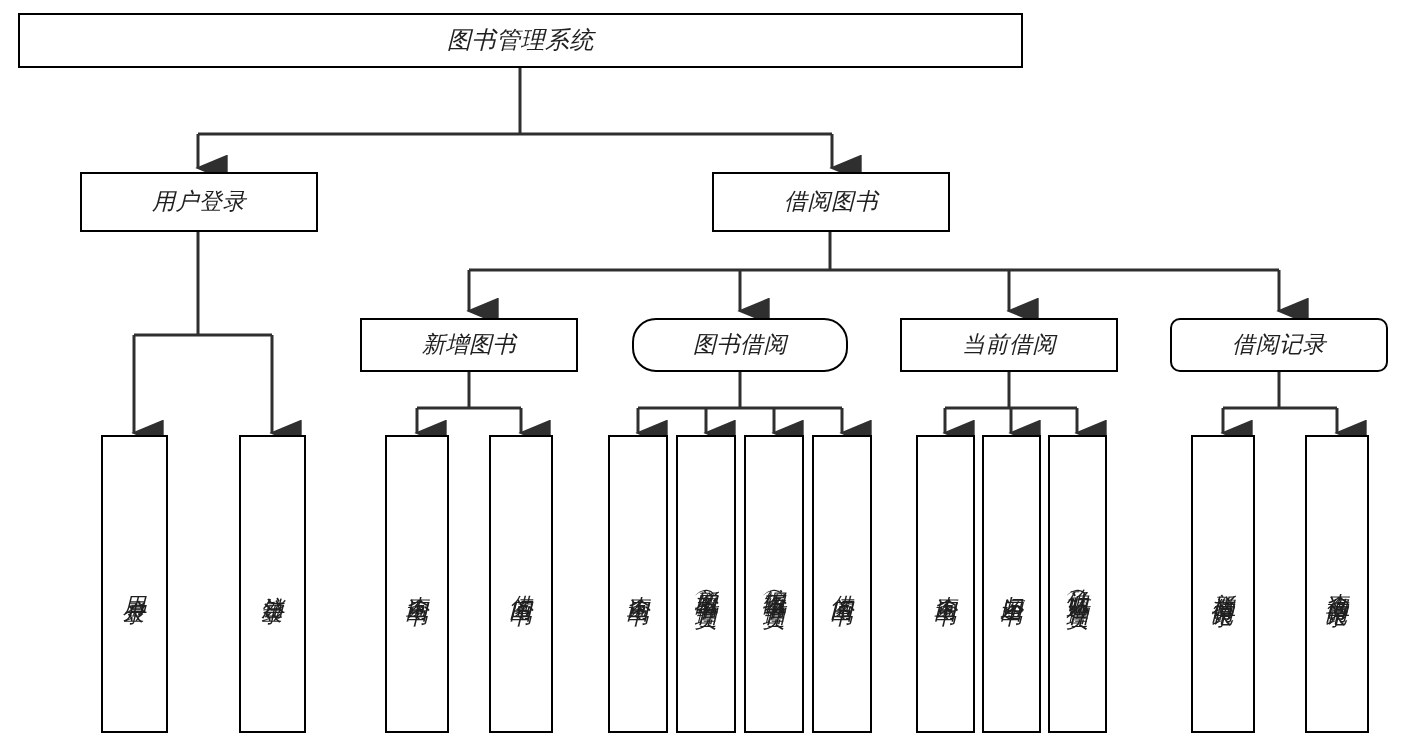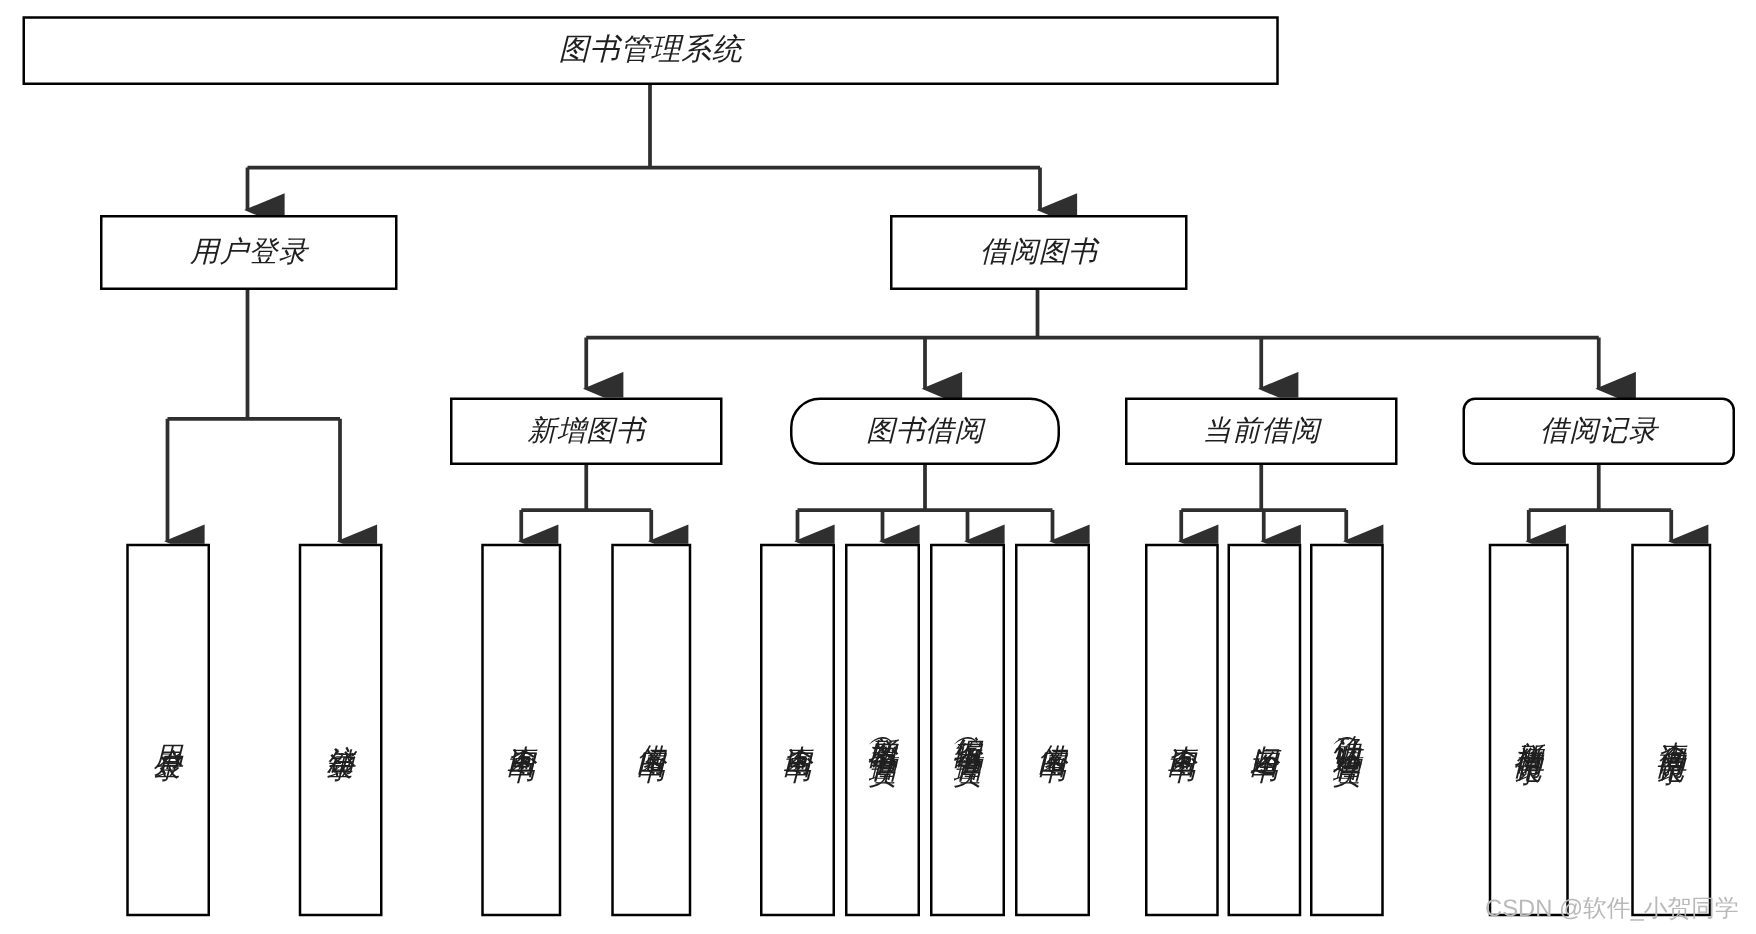--- a/index.html
+++ b/index.html
@@ -192,15 +192,14 @@
     <span class="label">确认归还（管理员）</span>
   </div>
 
   <div class="node v" style="left:1191px; top:435px; width:64px; height:298px;">
     <span class="label">新增借阅记录</span>
   </div>
   <div class="node v" style="left:1305px; top:435px; width:64px; height:298px;">
     <span class="label">查询借阅记录</span>
   </div>
 
-  <div id="watermark">CSDN @软件_小贺同学</div>
 
 </div>
 
 </body></html>

